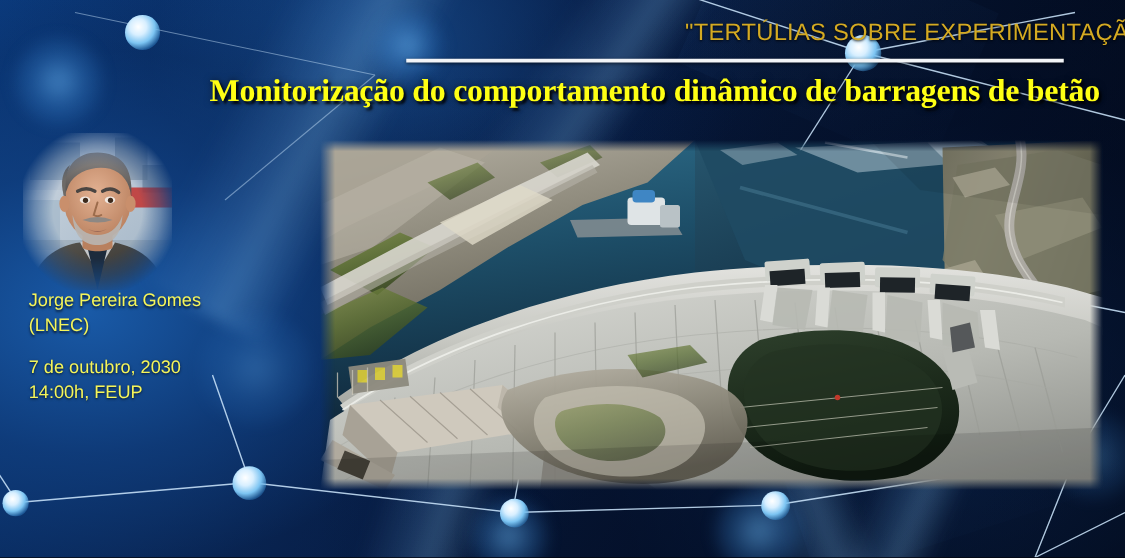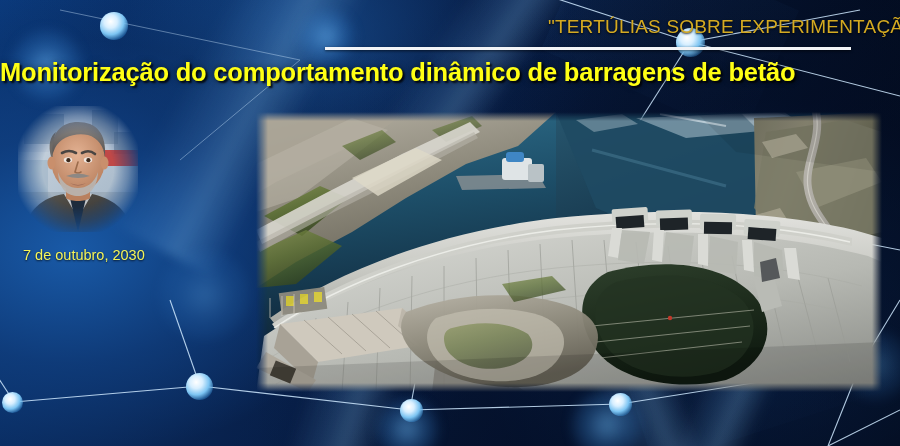--- a/index.html
+++ b/index.html
@@ -53,24 +53,25 @@
     color:#d4aa22; white-space:nowrap;
     text-shadow:0 1px 2px rgba(0,0,0,.85);
   }
   .rule {
     position:absolute; left:325px; top:47px; width:526px; height:3px;
     background:#f2f4f7;
     box-shadow:0 1px 3px rgba(0,0,0,.6);
   }
   .title {
     position:absolute; left:0; top:58px; width:900px;
-    text-align:left; padding-right:20px;
+    text-align:right; padding-right:20px;
     font-size:25.5px; font-weight:bold; letter-spacing:-.2px;
     color:#ffff14; white-space:nowrap;
     text-shadow:2px 2px 2px rgba(0,0,0,.85), 0 0 6px rgba(0,0,0,.55);
+    font-family:Liberation Serif, serif;
   }
 
   
   .portrait-wrap {
     position:absolute; left:18px; top:106px; width:120px; height:126px;
     overflow:hidden;
     -webkit-mask-image:radial-gradient(ellipse 54% 54% at 50% 50%, #000 55%, rgba(0,0,0,.55) 78%, rgba(0,0,0,0) 100%);
             mask-image:radial-gradient(ellipse 54% 54% at 50% 50%, #000 55%, rgba(0,0,0,.55) 78%, rgba(0,0,0,0) 100%);
   }
   .portrait { position:absolute; left:0; top:0; width:120px; height:126px; }
@@ -213,25 +214,28 @@
       <path d="M48,70 q12,-5 24,0 q-12,4 -24,0 Z" fill="#8d8884"></path>
       <path d="M52,77 q8,4 16,0 q-8,5 -16,0 Z" fill="#8e5e50"></path>
 
       <ellipse cx="33.5" cy="57" rx="4" ry="6.5" fill="#c98f6c"></ellipse>
       <ellipse cx="86.5" cy="57" rx="4" ry="6.5" fill="#c98f6c"></ellipse>
     </svg>
   </div>
 
   <div class="info">
     <div class="grp">
+      <div>Jorge Pereira Gomes</div>
+      <div>(LNEC)</div>
     </div>
     <div class="grp">
     </div>
     <div class="grp">
       <div>7 de outubro, 2030</div>
+      <div>14:00h, FEUP</div>
     </div>
   </div>
 
   <div class="dam-wrap">
     <svg class="dam" viewBox="0 0 626 280" preserveAspectRatio="none">
       <defs>
         <linearGradient id="water" x1="0" y1="0" x2="0.3" y2="1">
           <stop offset="0" stop-color="#2f6f8c"></stop>
           <stop offset="0.35" stop-color="#1d4e68"></stop>
           <stop offset="0.75" stop-color="#10293c"></stop>

